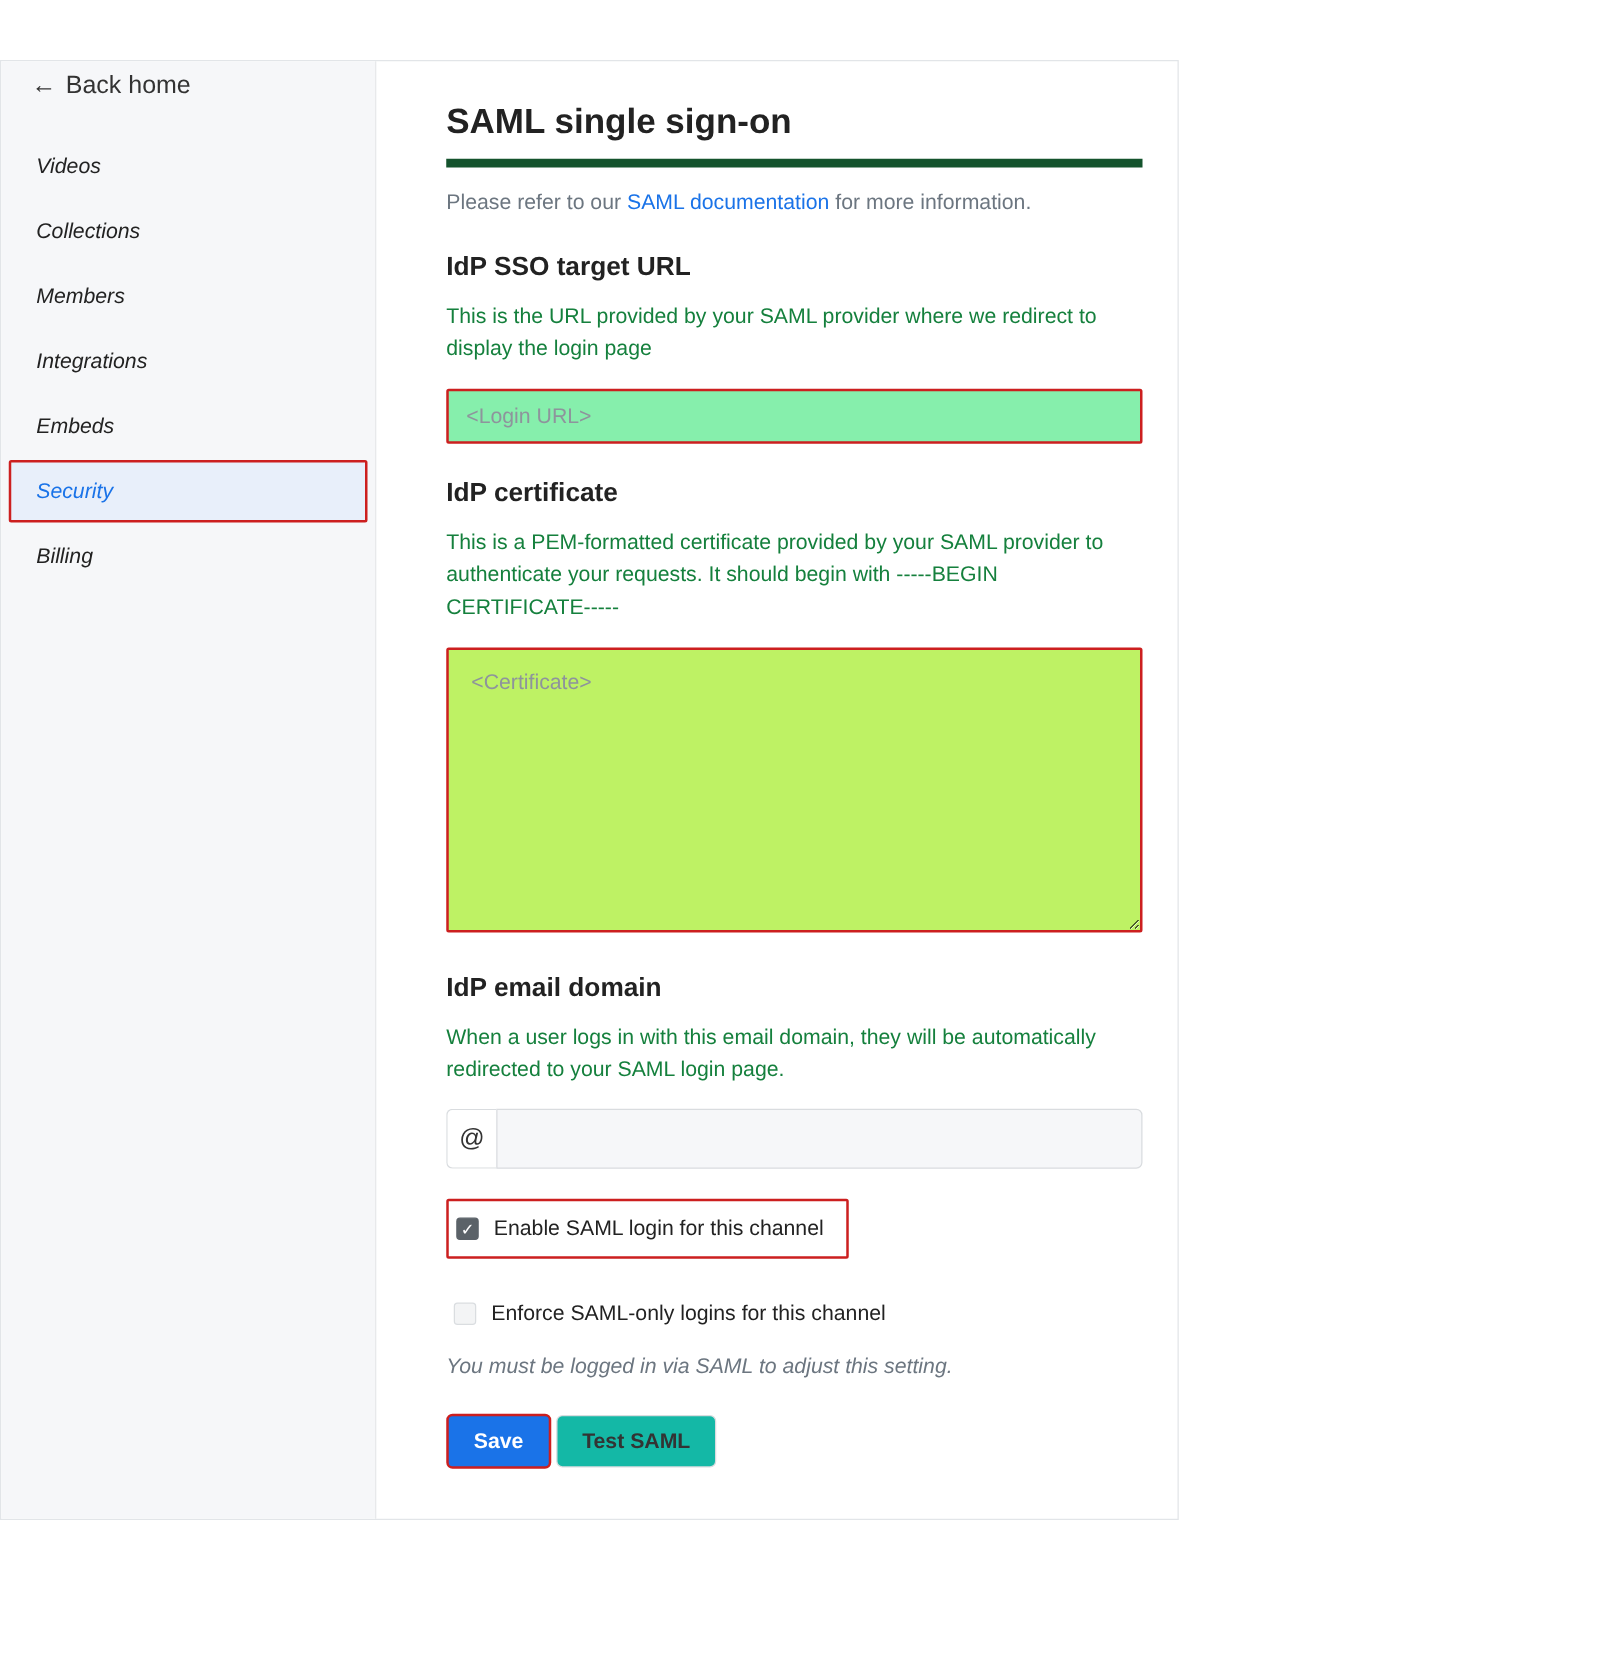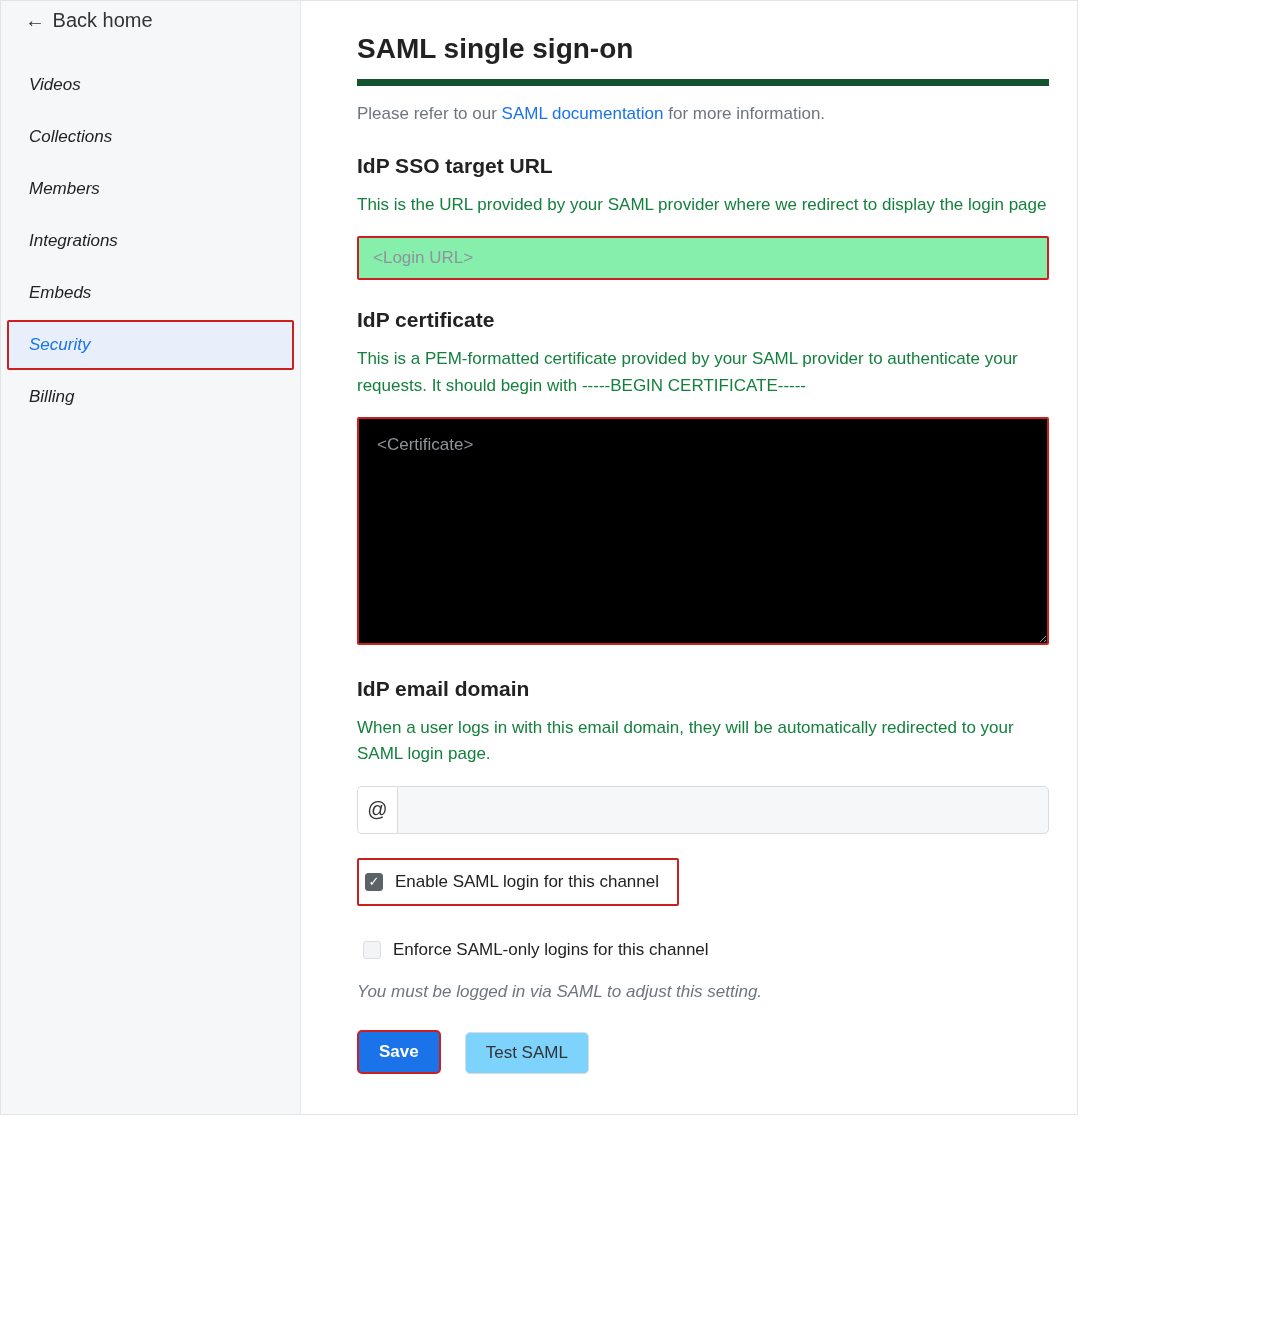--- a/index.html
+++ b/index.html
@@ -5,22 +5,23 @@
     * { box-sizing: border-box; margin: 0; padding: 0; }
     body {
       font-family: -apple-system, BlinkMacSystemFont, "Segoe UI", Helvetica, Arial, sans-serif;
       font-size: 16px;
       color: #222;
       background: #fff;
     }
     .app {
       display: flex;
       border: 1px solid #e2e5e8;
-      width: 1078px;
+      width: 943px;
       min-height: 1100px;
+      margin-top: 48px;
     }
     .sidebar {
       width: 300px;
       background: #f6f7f9;
       border-right: 1px solid #e8e9eb;
       padding-top: 4px;
     }
     .back-home {
       padding: 4px 24px 28px 24px;
       font-size: 20px;
@@ -84,21 +85,21 @@
       margin-bottom: 28px;
       font-family: inherit;
     }
     .input-text::placeholder { color: #8e949c; }
     .textarea-cert {
       width: 100%;
       height: 228px;
       padding: 16px 18px;
       font-size: 17px;
       color: #6c7680;
-      background: #000000;
+      background: #bef264;
       border: 2px solid #cc1f1f;
       border-radius: 2px;
       outline: none;
       resize: both;
       margin-bottom: 28px;
       font-family: inherit;
       overflow-y: scroll;
     }
     .textarea-cert::placeholder { color: #8e949c; }
     .email-domain-row {
@@ -165,40 +166,40 @@
       cursor: default;
     }
     .note {
       color: #6c7680;
       font-style: italic;
       font-size: 17px;
       margin: 10px 0 28px 0;
     }
     .button-row {
       display: flex;
-      gap: 24px;
-      align-items: flex-end;
+      gap: 4px;
+      align-items: center;
     }
     .btn {
       padding: 10px 20px;
       font-size: 17px;
       border-radius: 5px;
       cursor: pointer;
       font-family: inherit;
     }
     .btn-primary {
       background: #1a73e8;
       color: #fff;
       font-weight: 700;
       border: 2px solid #cc1f1f;
     }
     .btn-secondary {
-      background: #7dd3fc;
+      background: #14b8a6;
       color: #333;
-      font-weight: 400;
+      font-weight: 700;
       border: 1px solid #d9dcdf;
     }
   </style>
 </head>
 <body>
 
 <div class="app">
 
   <nav class="sidebar">
     <div class="back-home">

